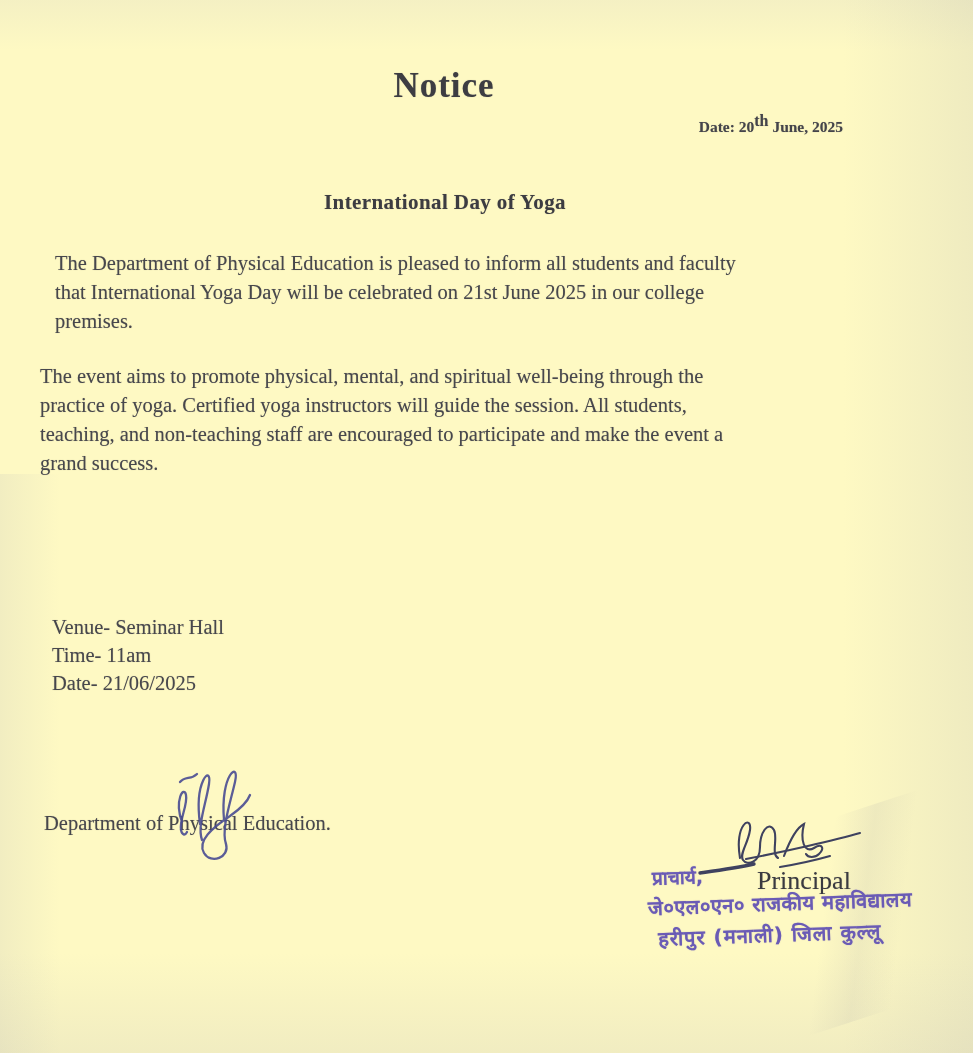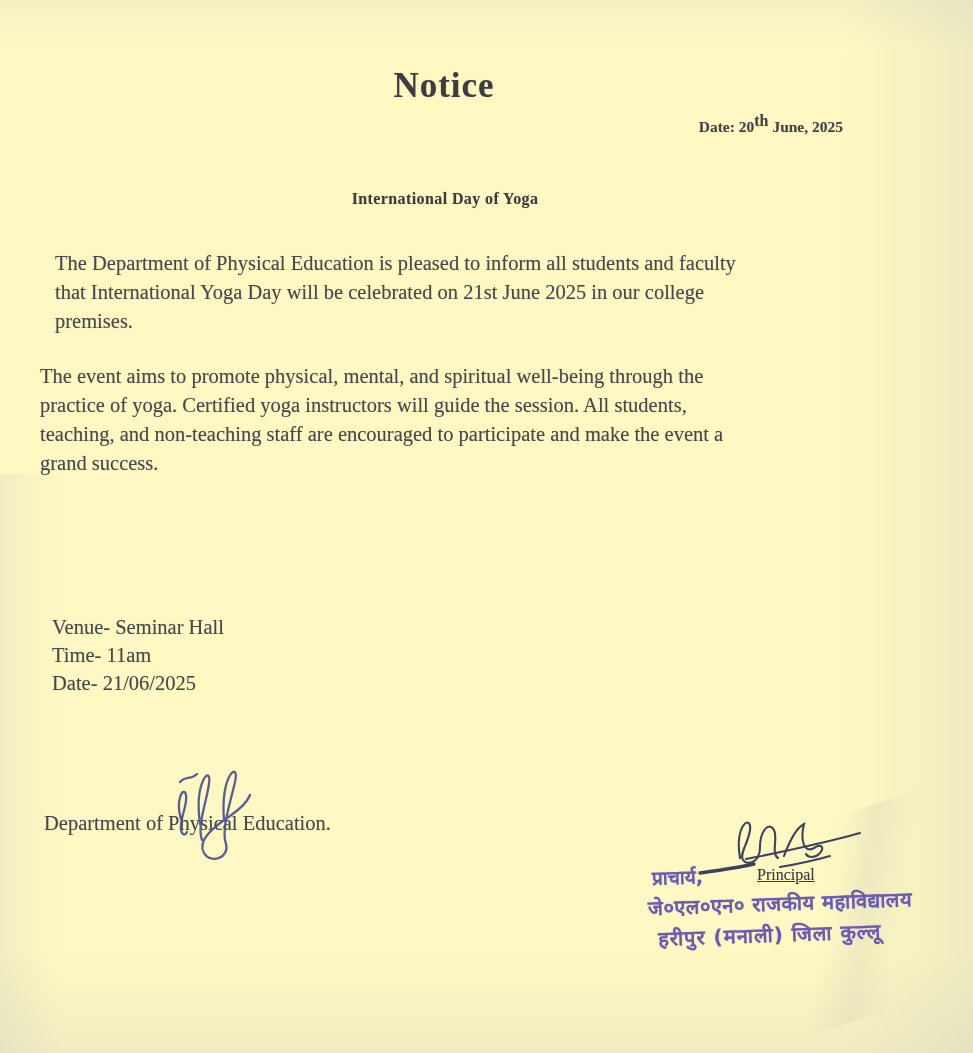--- a/index.html
+++ b/index.html
@@ -36,42 +36,42 @@
     color: #3d3d42; letter-spacing: 1px;
   }
   .date-line {
     top: 112px; right: 130px;
     font-size: 15.5px; font-weight: bold; color: #44444a;
   }
   .date-line sup { font-size: 16px; }
   .heading {
     top: 190px; left: 0; width: 890px;
     text-align: center;
-    font-size: 16px; font-weight: bold; color: #3c3c41;
+    font-size: 21px; font-weight: bold; color: #3c3c41;
     letter-spacing: 0.4px;
   }
   .para {
     font-size: 20.5px; line-height: 29px;
     white-space: pre-line;
   }
   .para-1 { top: 249px; left: 19px; margin-left: 36px; }
   .para-2 { top: 362px; left: 40px; }
   .para-3 { top: 478px; left: 44px; }
   .details {
     top: 613px; left: 52px;
     font-size: 20.5px; line-height: 28px;
   }
   .details div { text-shadow: 0 0 1px rgba(70,70,78,0.35); }
   .signoff { top: 812px; left: 44px; font-size: 20.5px; text-align: right; }
   .sig-svg { position: absolute; }
   .sig-dept { left: 152px; top: 758px; }
   .sig-principal { left: 688px; top: 806px; }
   .principal-label {
     top: 866px; left: 757px;
-    font-size: 16px; color: #3a3a40; text-decoration: underline;
+    font-size: 26px; color: #3a3a40;
   }
   .stamp {
     position: absolute; top: 860px; left: 648px; width: 300px;
     transform: rotate(-2deg);
     color: #6a5bb5;
     font-family: "DejaVu Sans", sans-serif;
     font-weight: bold;
     text-shadow: 0 0 1px rgba(106,91,181,0.55);
   }
   .stamp-line-1 { font-size: 19px; margin-left: 5px; }

